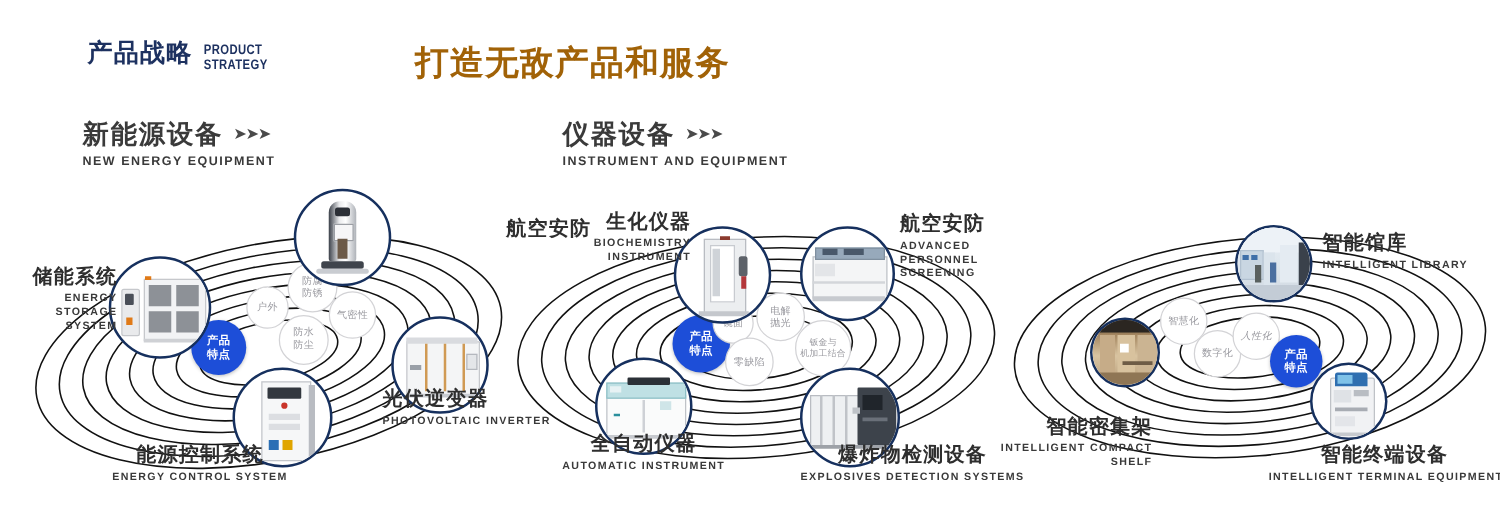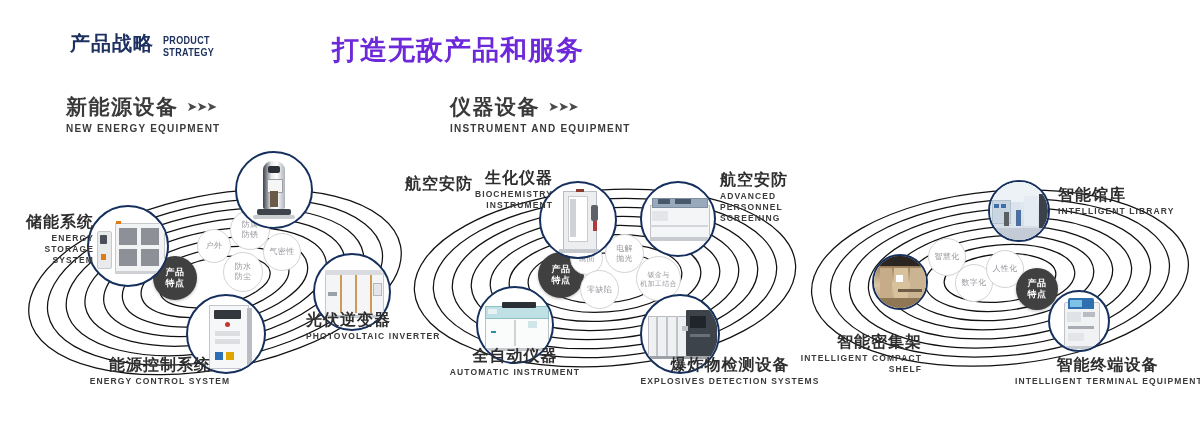--- a/index.html
+++ b/index.html
@@ -20,21 +20,21 @@
   }
   .hdr-en{
     margin-left:9px;margin-bottom:2px;
     font-size:11px;font-weight:800;color:#1d3160;
     line-height:11.5px;letter-spacing:.4px;
     transform:scaleX(.82);transform-origin:left bottom;
     white-space:pre-line;
   }
   .hdr-sub{
     position:absolute;left:332px;top:34px;
-    font-size:27px;font-weight:800;color:#6d28d9;letter-spacing:1px;
+    font-size:27px;font-weight:800;color:#a16207;letter-spacing:1px;
     white-space:nowrap;line-height:32px;
   }
 
   
   .sec-title{position:absolute;}
   .sec-cn{
     font-size:21px;font-weight:800;color:#3a3a3a;letter-spacing:1.5px;
     white-space:nowrap;line-height:24px;
   }
   .sec-arrows{
@@ -62,21 +62,21 @@
   
   .bub{
     position:absolute;border-radius:50%;
     border:1px solid #d3d3d6;background:#ffffff;
     box-sizing:border-box;
     display:flex;align-items:center;justify-content:center;
     text-align:center;
     font-size:8px;color:#9a9aa0;line-height:10px;letter-spacing:.3px;
   }
   .bub.core{
-    background:#404040;border:none;color:#ffffff;
+    background:#1d4ed8;border:none;color:#ffffff;
     font-weight:800;font-size:9px;line-height:11px;letter-spacing:.5px;
     box-shadow:0 1px 3px rgba(0,0,0,.25);
   }
 
   
   .lab{position:absolute;white-space:nowrap;}
   .lab-cn{font-size:16px;font-weight:800;color:#2e2e2e;letter-spacing:1px;line-height:19px;}
   .lab-en{margin-top:2px;font-size:8.5px;font-weight:700;color:#3a3a3a;letter-spacing:1.1px;line-height:11px;}
   .lab.r{text-align:right;}
   .lab.c{text-align:center;}
@@ -333,21 +333,21 @@
         <ellipse rx="189" ry="87"></ellipse>
       </g>
     </svg>
 
     <div class="bub" style="left:128px;top:88px;width:38px;height:38px;">
         <span>智慧化</span>
       </div>
     <div class="bub" style="left:155px;top:114px;width:38px;height:38px;">
         <span>数字化</span>
       </div>
-    <div class="bub" style="left:186px;top:100px;width:38px;height:38px;">
+    <div class="bub" style="left:186px;top:100px;width:38px;height:38px;font-style:italic;">
         <span>人性化</span>
       </div>
     <div class="bub core" style="left:216px;top:118px;width:42px;height:42px;">
         <span style="white-space:pre-line;">产品
 特点</span>
       </div>
 
     <div class="node" style="left:188px;top:30px;width:62px;height:62px;">
       <div class="art" style="background:linear-gradient(180deg,#e8eef4 0%,#dfe7ee 45%,#cfd8e1 100%);">
         <div class="mach" style="left:0;top:0;width:62px;height:20px;background:#edf2f7;"></div>

